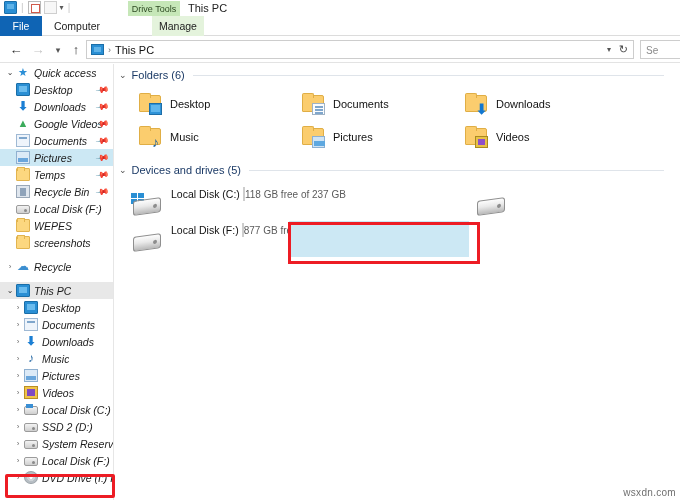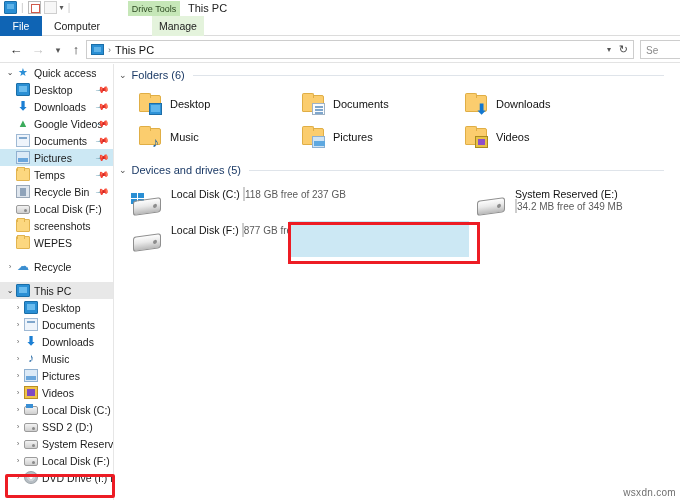--- a/index.html
+++ b/index.html
@@ -93,21 +93,21 @@
     position:relative; height:17px; display:flex; align-items:center;
     white-space:nowrap; font-size:10.5px; color:#1b1b1b;
   }
   .nav-row.sel { background:#cce8f4; }
   .nav-row.grp { background:#e8e8e8; }
   .chev {
     width:12px; text-align:center; font-size:8px; color:#6d6d6d; flex:0 0 12px;
   }
   .chev.open { color:#3c3c3c; }
   .nav-ico { width:14px; height:13px; flex:0 0 14px; margin-right:4px; position:relative; }
-  .nav-label { overflow:hidden; text-overflow:clip; }
+  .nav-label { overflow:hidden; text-overflow:clip;font-style:italic; }
   .pin {
     position:absolute; right:5px; top:4px; font-size:9px; color:#8d8d8d;
     transform:rotate(35deg);
   }
 
   
   .i-folder { background:#fcd77f; border:1px solid #e2b44f; border-radius:1px; }
   .i-folder:before { content:""; position:absolute; left:0; top:-2px; width:6px; height:3px; background:#fcd77f; border:1px solid #e2b44f; border-bottom:none; border-radius:1px 1px 0 0; }
   .i-star { color:#2b8fd6; font-size:11px; line-height:13px; text-align:center; }
   .i-desktop { background:#2a8fd4; border:1px solid #1a6ea8; border-radius:1px; }
@@ -285,25 +285,25 @@
       <span class="nav-ico i-bin"></span>
       <span class="nav-label">Recycle Bin</span>
       <span class="pin">📌</span>
     </div>
     <div class="nav-row" style="padding-left:16px;">
       <span class="nav-ico i-drive"></span>
       <span class="nav-label">Local Disk (F:)</span>
     </div>
     <div class="nav-row" style="padding-left:16px;">
       <span class="nav-ico i-folder"></span>
+      <span class="nav-label">WEPES</span>
+    </div>
+    <div class="nav-row" style="padding-left:16px;">
+      <span class="nav-ico i-folder"></span>
       <span class="nav-label">screenshots</span>
-    </div>
-    <div class="nav-row" style="padding-left:16px;">
-      <span class="nav-ico i-folder"></span>
-      <span class="nav-label">WEPES</span>
     </div>
 
     <div class="nav-row" style="padding-left:4px; margin-top:7px;">
       <span class="chev">›</span>
       <span class="nav-ico i-onedrive">☁</span>
       <span class="nav-label">Recycle</span>
     </div>
 
     <div class="nav-row grp" style="padding-left:4px; margin-top:7px;">
       <span class="chev open">⌄</span>
@@ -441,25 +441,20 @@
         <span class="bar"><i style="width:50%"></i></span>
         <span class="dtile-sub">118 GB free of 237 GB</span>
       </span>
     </div>
 
 
     <div class="dtile" style="left:360px; top:122px;">
       <span class="dtile-ico">
         <span class="hdd"></span>
       </span>
-      <span class="dtile-body">
-        <span class="dtile-name">System Reserved (E:)</span>
-        <span class="bar"><i style="width:90%"></i></span>
-        <span class="dtile-sub">34.2 MB free of 349 MB</span>
-      </span>
     </div>
 
     <div class="dtile" style="left:16px; top:158px;">
       <span class="dtile-ico">
         <span class="hdd"></span>
       </span>
       <span class="dtile-body">
         <span class="dtile-name">Local Disk (F:)</span>
         <span class="bar"><i style="width:52%"></i></span>
         <span class="dtile-sub">877 GB free of 1.81 TB</span>

